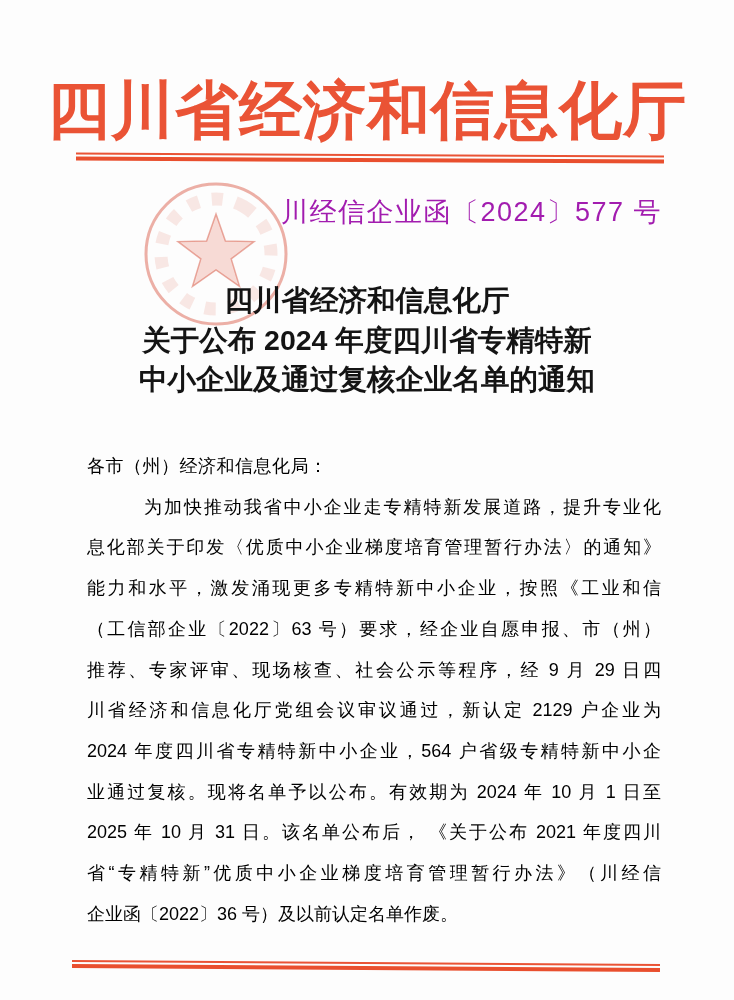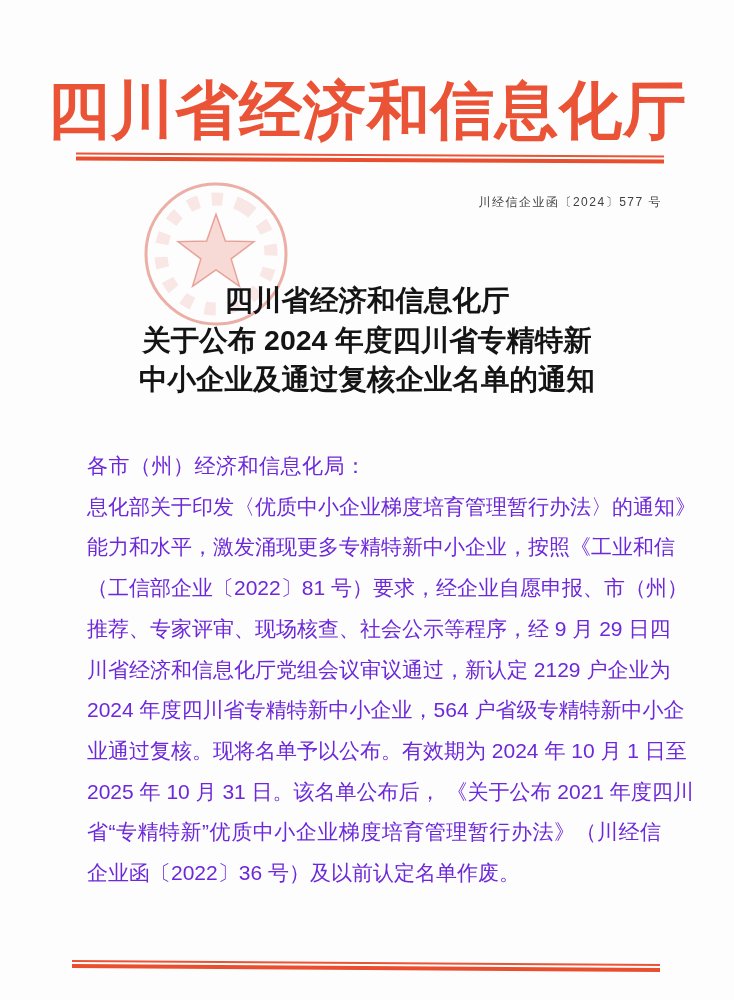--- a/index.html
+++ b/index.html
@@ -38,22 +38,22 @@
   }
   .double-rule .thin  { height: 2px; background: #ea5335; margin-bottom: 2px; }
   .double-rule .thick { height: 4px; background: #e94f2e; }
   .rule-top    { top: 154px; transform: rotate(0.30deg); }
   .rule-bottom { top: 962px; left: 72px; transform: rotate(0.40deg); }
 
   .doc-number {
     position: absolute;
     top: 194px;
     right: 72px;
-    font-size: 12px;
-    color: #404040;
+    font-size: 27px;
+    color: #a21caf;
     letter-spacing: 1.5px;
     white-space: nowrap;
   }
 
   
   .seal {
     position: absolute;
     left: 141px;
     top: 179px;
     width: 150px;
@@ -77,23 +77,23 @@
     color: #141414;
     z-index: 2;
   }
 
   
   .body-block {
     position: absolute;
     top: 446px;
     left: 87px;
     width: 574px;
-    font-size: 21px;
+    font-size: 18px;
     line-height: 40.7px;
-    color: #6d28d9;
+    color: #000000;
     z-index: 2;
   }
   .bline {
     text-align: justify;
     text-align-last: justify;
     text-justify: inter-character;
     white-space: nowrap;
   }
   .bline.natural { text-align-last: left; white-space: normal; }
   .bline.indent  { text-indent: 57px; }
@@ -120,23 +120,24 @@
   <div class="doc-number">川经信企业函〔2024〕577 号</div>
 
   <div class="title-block">
     <div>四川省经济和信息化厅</div>
     <div>关于公布 2024 年度四川省专精特新</div>
     <div>中小企业及通过复核企业名单的通知</div>
   </div>
 
   <div class="body-block">
     <div class="salutation">各市（州）经济和信息化局：</div>
+    <div class="bline indent">为加快推动我省中小企业走专精特新发展道路，提升专业化</div>
     <div class="bline">息化部关于印发〈优质中小企业梯度培育管理暂行办法〉的通知》</div>
     <div class="bline">能力和水平，激发涌现更多专精特新中小企业，按照《工业和信</div>
-    <div class="bline">（工信部企业〔2022〕81 号）要求，经企业自愿申报、市（州）</div>
+    <div class="bline">（工信部企业〔2022〕63 号）要求，经企业自愿申报、市（州）</div>
     <div class="bline">推荐、专家评审、现场核查、社会公示等程序，经 9 月 29 日四</div>
     <div class="bline">川省经济和信息化厅党组会议审议通过，新认定 2129 户企业为</div>
     <div class="bline">2024 年度四川省专精特新中小企业，564 户省级专精特新中小企</div>
     <div class="bline">业通过复核。现将名单予以公布。有效期为 2024 年 10 月 1 日至</div>
     <div class="bline">2025 年 10 月 31 日。该名单公布后， 《关于公布 2021 年度四川</div>
     <div class="bline">省“专精特新”优质中小企业梯度培育管理暂行办法》（川经信</div>
     <div class="bline natural">企业函〔2022〕36 号）及以前认定名单作废。</div>
   </div>
 
   <div class="double-rule rule-bottom">

